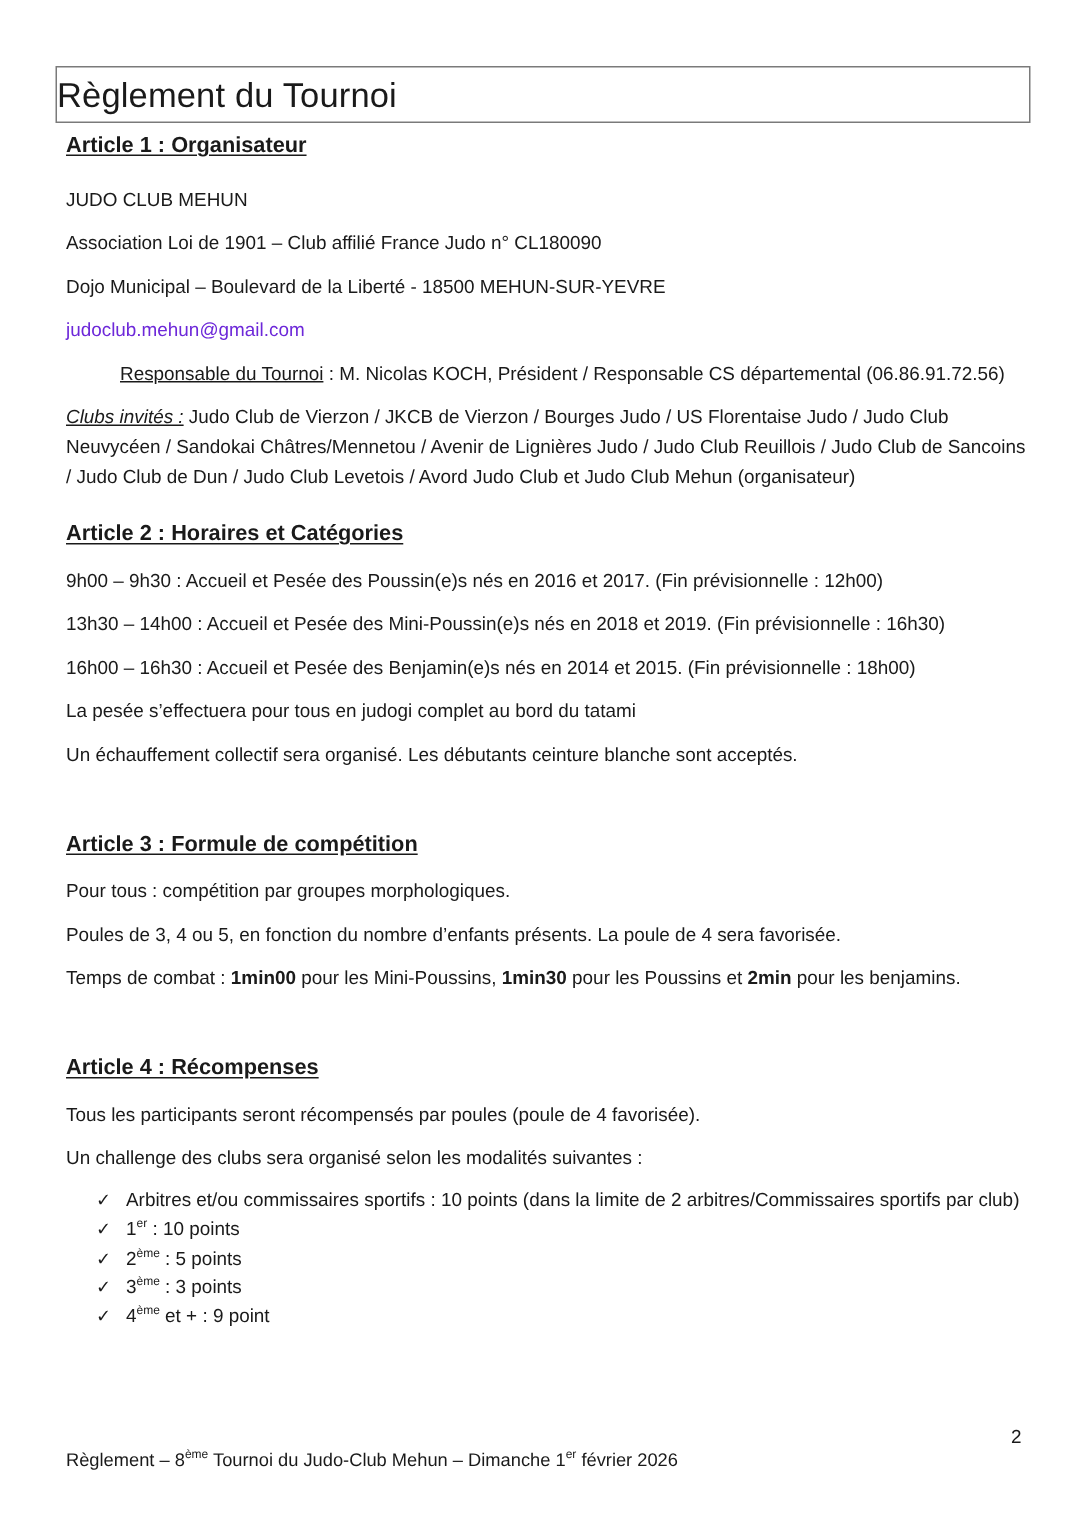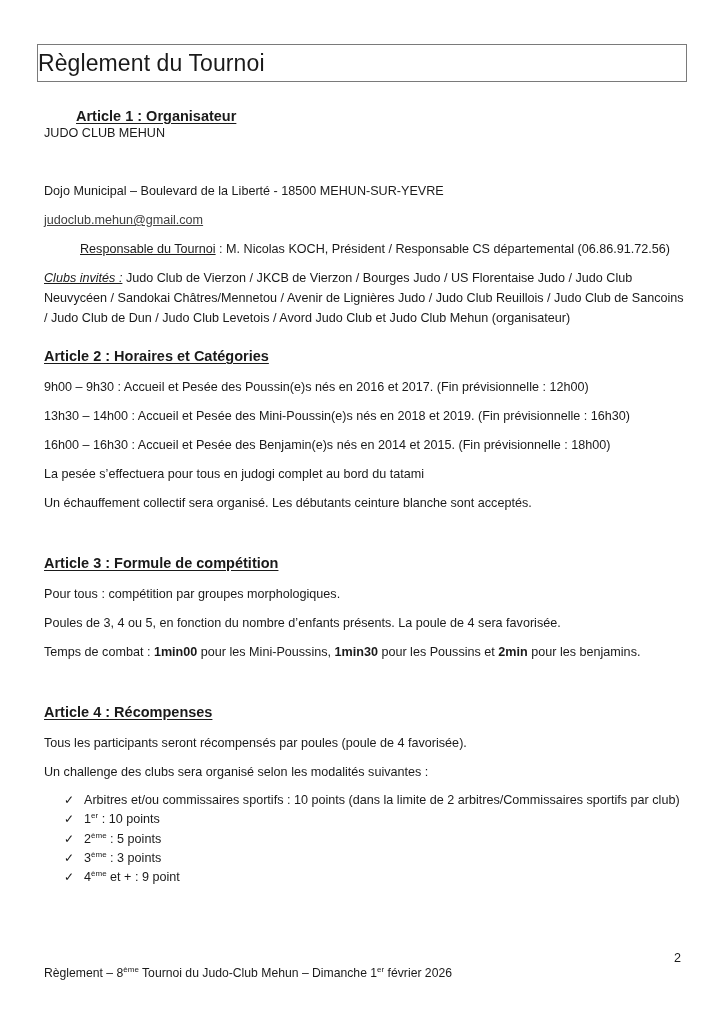--- a/index.html
+++ b/index.html
@@ -13,43 +13,44 @@
       border: 1px solid #7a7a7a; box-sizing: border-box;
       display: flex; align-items: center; justify-content: flex-start;
     }
     .title-box span { font-size: 23px; letter-spacing: 0.1px; color: #1a1a1a; }
     .heading {
       position: absolute; left: 44px; font-weight: bold; font-size: 14.5px;
       text-decoration: underline; text-underline-offset: 2px;
     }
     .line { position: absolute; left: 44px; font-size: 12.6px; white-space: nowrap; }
     .para { position: absolute; left: 44px; width: 640px; font-size: 12.6px; line-height: 20px; }
-    .link { color: #404040; text-decoration: underline; }
+    .link { color: #6d28d9; }
     .u { text-decoration: underline; margin-left: 36px; }
     .ui { text-decoration: underline; font-style: italic; margin-top: 44px; }
     .b { font-weight: bold; }
     .check-list { position: absolute; left: 64px; top: 791px; width: 620px; font-size: 12.6px; line-height: 19.3px; }
     .check-item { display: flex; }
     .check-icon { width: 20px; flex: 0 0 20px; font-size: 12px; }
     .check-text { flex: 1; }
     sup { font-size: 8px; line-height: 0; }
     .page-num { position: absolute; left: 674px; top: 951px; font-size: 12.6px; }
     .footer { position: absolute; left: 44px; top: 966px; font-size: 12.2px; white-space: nowrap; }
   </style>
 </head>
 <body>
 
 <div class="page">
 
   <div class="title-box">
     <span>Règlement du Tournoi</span>
   </div>
 
-  <div class="heading" style="top:108px;margin-left:32px;">Article 1 : Organisateur</div>
+  <div class="heading" style="top:89px;">Article 1 : Organisateur</div>
   <div class="line" style="top:126px;">JUDO CLUB MEHUN</div>
+  <div class="line" style="top:155px;">Association Loi de 1901 – Club affilié France Judo n° CL180090</div>
   <div class="line" style="top:184px;">Dojo Municipal – Boulevard de la Liberté - 18500 MEHUN-SUR-YEVRE</div>
   <div class="line" style="top:213px;">
     <a class="link">judoclub.mehun@gmail.com</a>
   </div>
   <div class="line" style="top:242px;">
     <span class="u">Responsable du Tournoi</span><span> : M. Nicolas KOCH, Président / Responsable CS départemental (06.86.91.72.56)</span>
   </div>
   <div class="para" style="top:268px;">
     <span class="ui">Clubs invités :</span><span> Judo Club de Vierzon / JKCB de Vierzon / Bourges Judo / US Florentaise Judo / Judo Club Neuvycéen / Sandokai Châtres/Mennetou / Avenir de Lignières Judo / Judo Club Reuillois / Judo Club de Sancoins / Judo Club de Dun / Judo Club Levetois / Avord Judo Club et Judo Club Mehun (organisateur)</span>
   </div>

